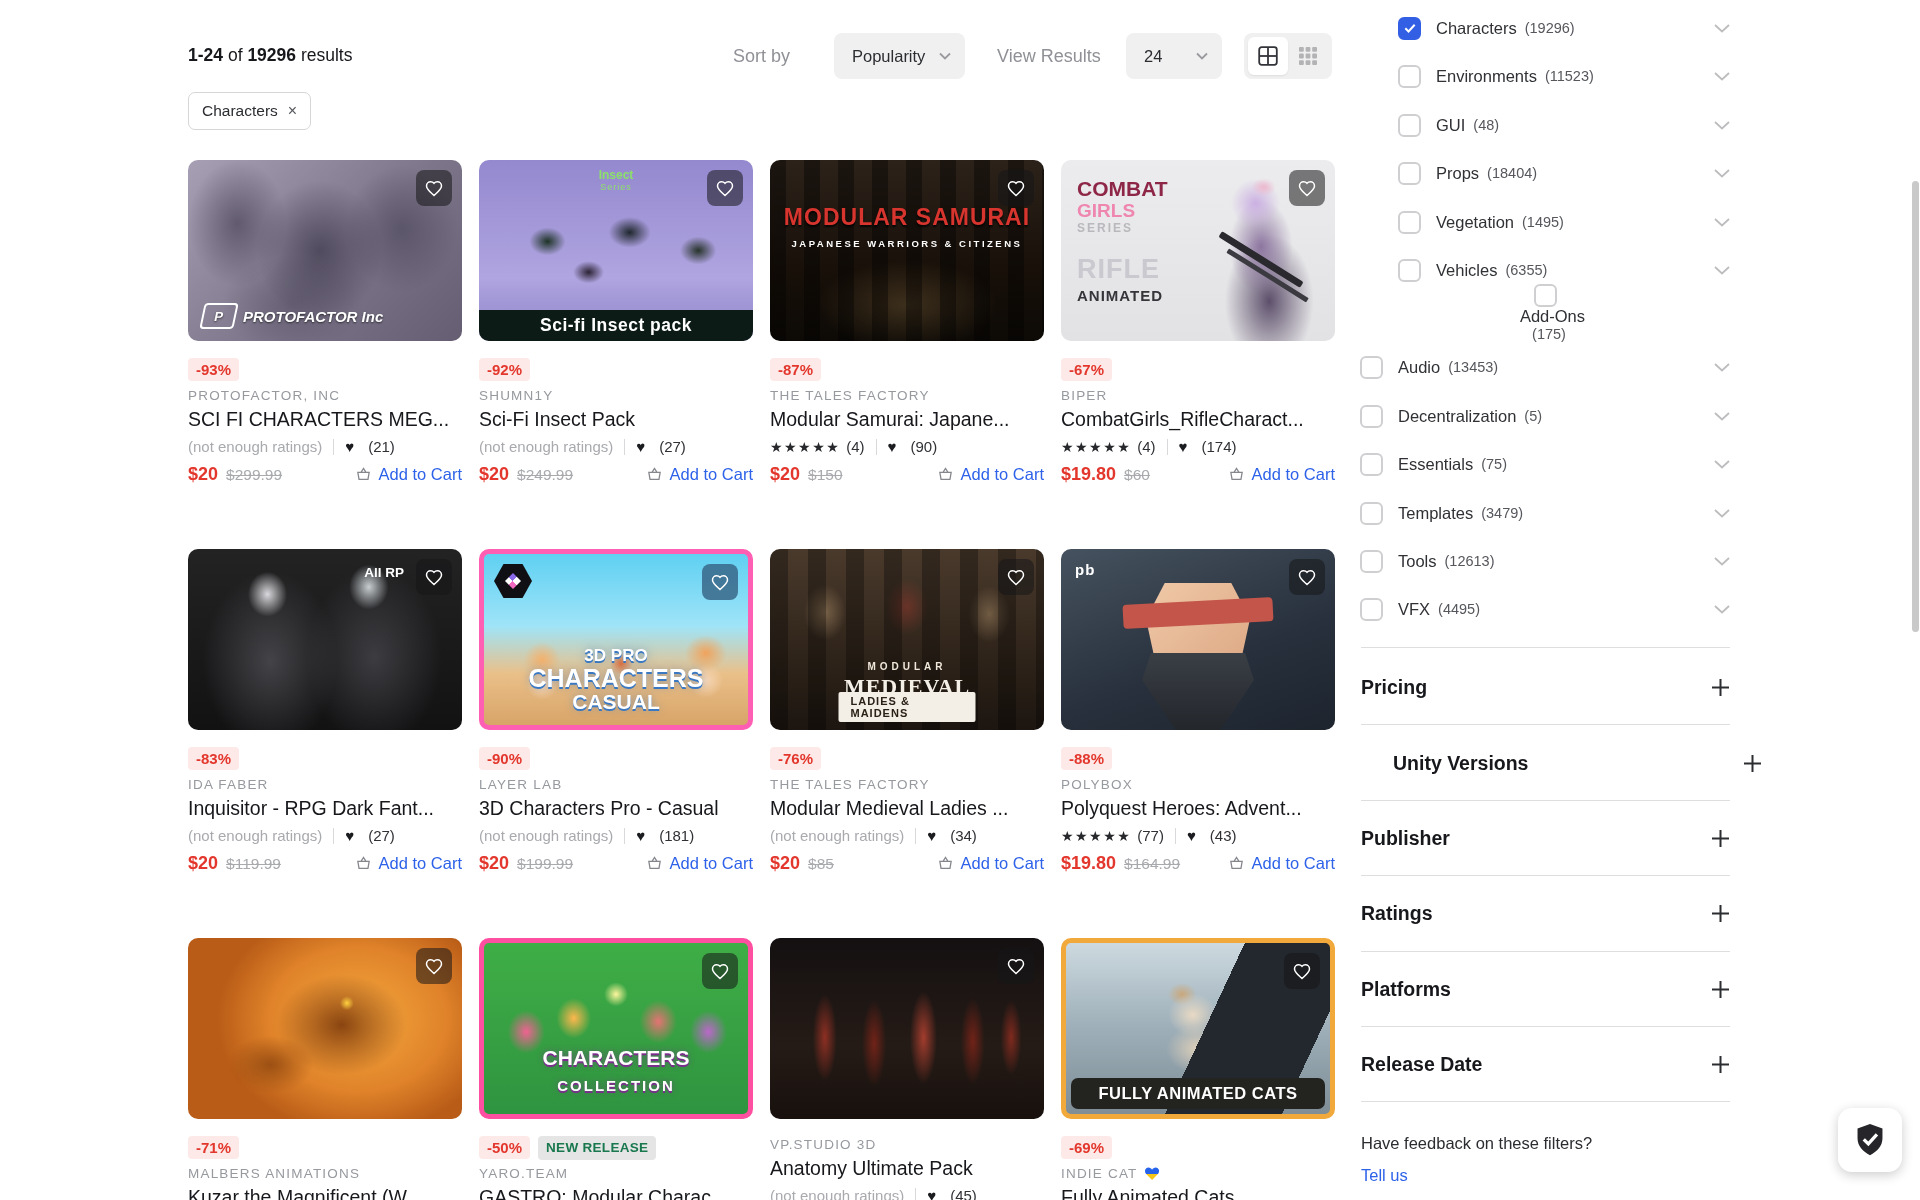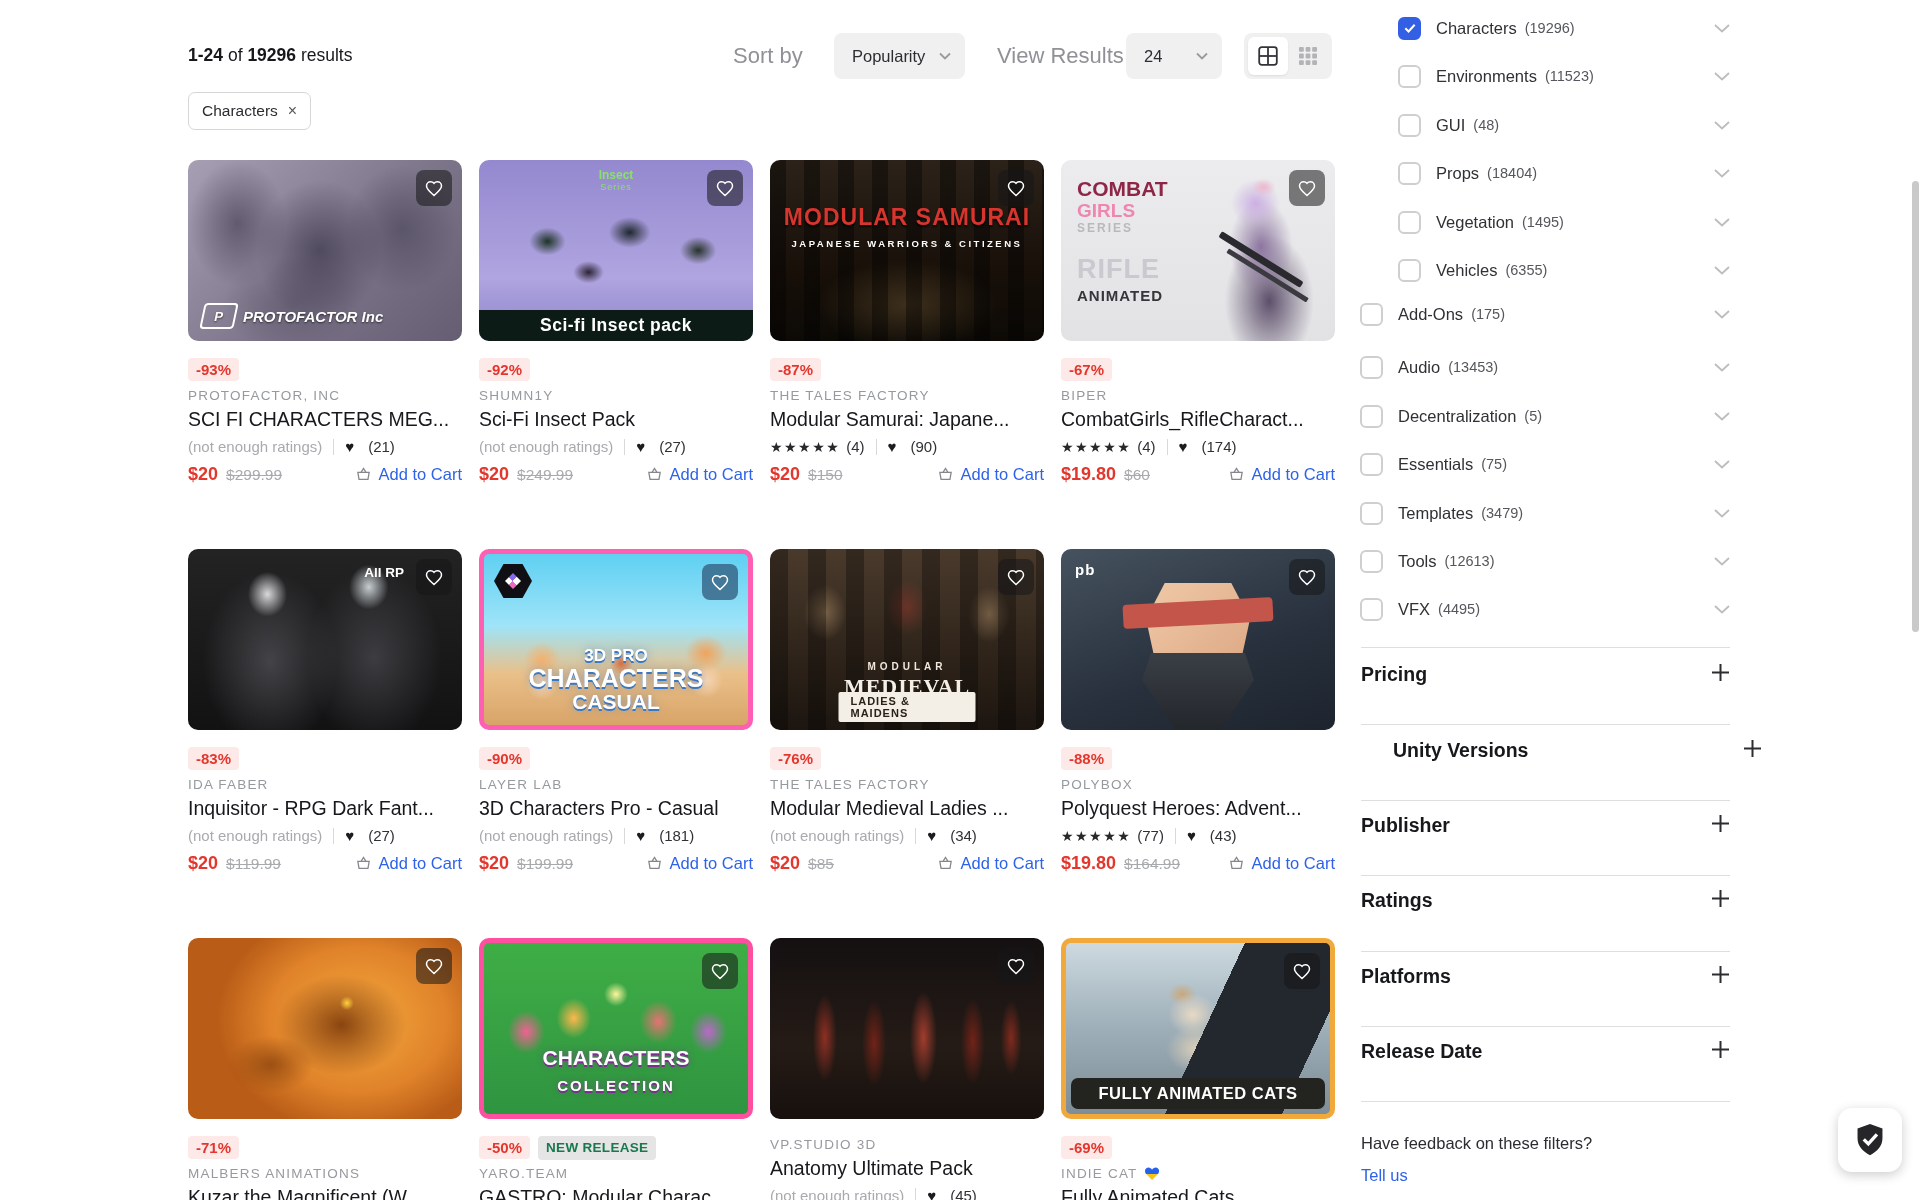--- a/index.html
+++ b/index.html
@@ -4,21 +4,21 @@
 <style>
   html,body{margin:0;padding:0;}
   body{width:1920px;height:1200px;overflow:hidden;background:#fff;
        font-family:"Liberation Sans","DejaVu Sans",sans-serif;color:#17181c;}
   .page{position:absolute;left:0;top:0;width:1920px;height:1200px;overflow:hidden;}
 
   
   .results{position:absolute;left:188px;top:45px;font-size:17.5px;color:#17181c;}
   .results b{font-weight:700;}
   .bar-item{position:absolute;top:33px;height:46px;display:flex;align-items:center;}
-  .graylab{color:#8f9196;font-size:22px;}
+  .graylab{color:#8f9196;font-size:18px;}
   .selbtn{background:#f0f0f1;border-radius:8px;justify-content:space-between;
           padding:0 14px 0 18px;box-sizing:border-box;cursor:pointer;}
   .selbtn .val{font-size:16.5px;color:#2b2d31;}
   .chev{margin-left:10px;}
   .toggle{background:#f0f0f1;border-radius:8px;padding:4px;box-sizing:border-box;gap:0;}
   .tile{width:40px;height:38px;display:flex;align-items:center;justify-content:center;border-radius:6px;}
   .tile.sel{background:#fff;box-shadow:0 1px 2px rgba(0,0,0,.08);}
   .chip{position:absolute;left:188px;top:92px;height:38px;border:1px solid #d6d6d8;border-radius:7px;
         display:inline-flex;align-items:center;padding:0 13px;gap:10px;box-sizing:border-box;}
   .chip .lab{font-size:15.5px;color:#2b2d31;}
@@ -27,21 +27,21 @@
   
   .side-row{position:absolute;left:1360px;width:370px;height:48px;display:flex;align-items:center;}
   .side-row .cb{width:23px;height:23px;border:2px solid #cfcfd2;border-radius:6px;box-sizing:border-box;
                 background:#fff;flex:none;display:flex;align-items:center;justify-content:center;}
   .side-row.checked .cb{background:#335fe4;border-color:#335fe4;}
   .side-row.indent{left:1398px;width:332px;}
   .side-row .lab{font-size:16.5px;color:#2f3135;margin-left:15px;}
   .side-row .cnt{font-size:14.5px;color:#55575c;margin-left:8px;}
   .side-row .sp{flex:1;}
   .divider{position:absolute;left:1361px;width:369px;height:1px;background:#dedee0;}
-  .section{position:absolute;left:1361px;width:369px;height:48px;display:flex;}
+  .section{position:absolute;left:1361px;width:369px;height:48px;display:flex;align-items:center;}
   .section .lab{font-size:19.5px;font-weight:700;color:#17181c;}
   .section .sp{flex:1;}
   .feedback{position:absolute;left:1361px;top:1134px;font-size:16.5px;color:#2b2d31;}
   .tellus{position:absolute;left:1361px;top:1166px;font-size:16.5px;color:#2e62e9;cursor:pointer;}
 
   
   .card{position:absolute;width:274px;}
   .thumb{position:relative;width:274px;height:181px;border-radius:10px;overflow:hidden;box-sizing:border-box;cursor:pointer;}
   .wish{position:absolute;top:10px;right:10px;width:36px;height:36px;border-radius:8px;
         background:rgba(22,22,24,.55);display:flex;align-items:center;justify-content:center;cursor:pointer;}
@@ -318,21 +318,21 @@
   </div>
   <div class="side-row indent" style="top:246px;">
     <span class="cb"></span>
     <span class="lab">Vehicles</span>
       <span class="cnt">(6355)</span>
       <span class="sp"></span>
     <svg width="16" height="9" viewBox="0 0 16 9">
         <polyline points="1,1 8,7.5 15,1" fill="none" stroke="#bdbdc0" stroke-width="1.8"></polyline>
       </svg>
   </div>
-  <div class="side-row" style="top:290px;">
+  <div class="side-row" style="top:284px;flex-direction:column;">
     <span class="cb"></span>
     <span class="lab">Add-Ons</span>
       <span class="cnt">(175)</span>
       <span class="sp"></span>
     <svg width="16" height="9" viewBox="0 0 16 9">
         <polyline points="1,1 8,7.5 15,1" fill="none" stroke="#bdbdc0" stroke-width="1.8"></polyline>
       </svg>
   </div>
   <div class="side-row" style="top:343px;">
     <span class="cb"></span>

